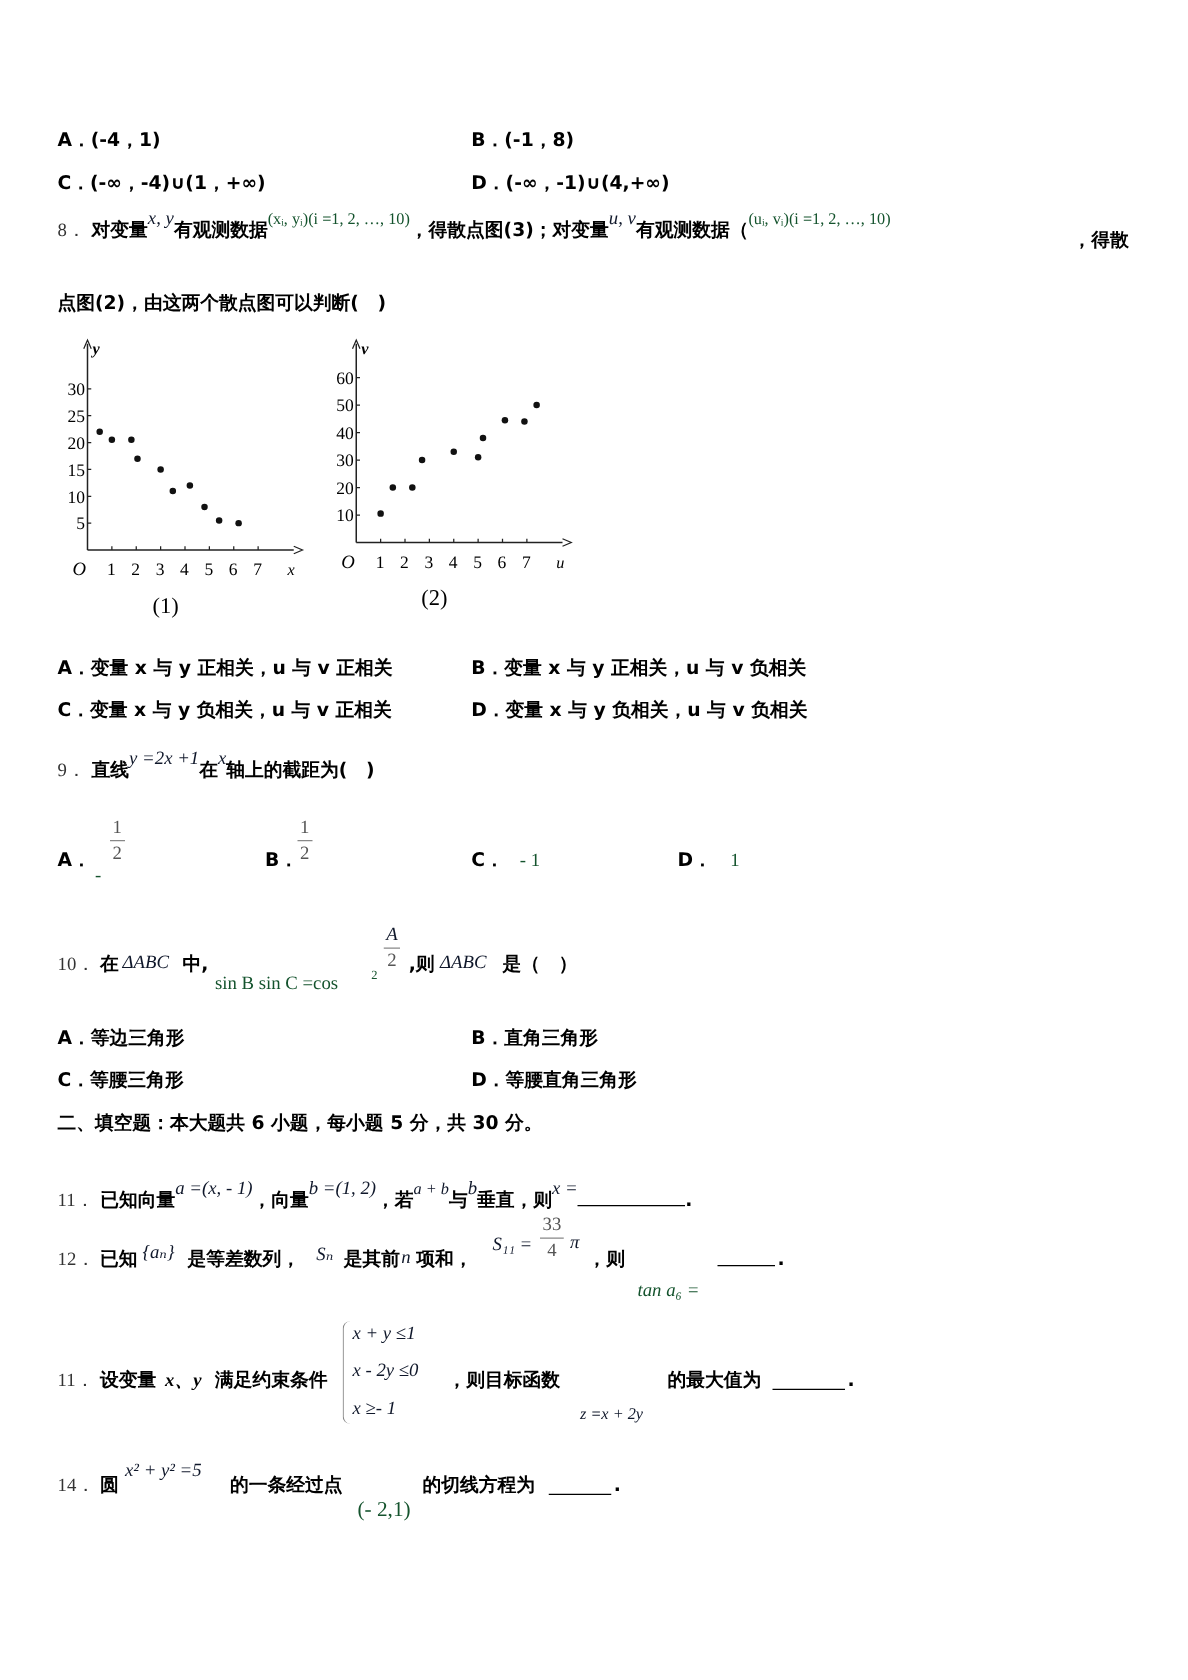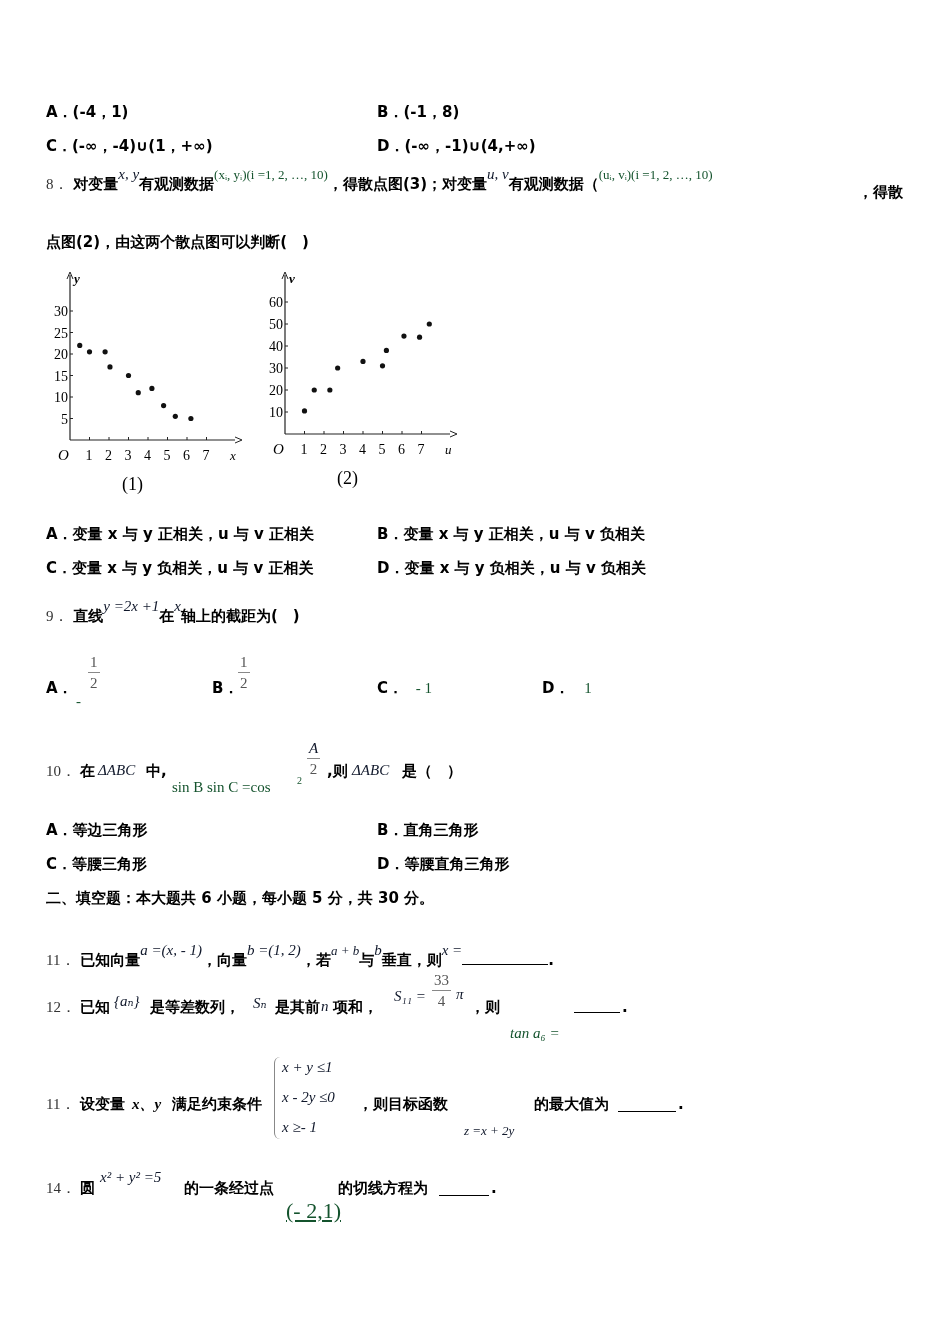--- a/index.html
+++ b/index.html
@@ -237,17 +237,17 @@
   <span class="abs b" style="left:488px;top:40px;">的最大值为</span>
   <span class="abs blank" style="left:572px;top:42px;width:58px;"></span>
   <span class="abs b" style="left:632px;top:40px;">.</span>
 </div>
 
 <div class="abs" style="left:46px;top:1165px;height:40px;width:520px;">
   <span class="abs num" style="left:0;top:14px;">14．</span>
   <span class="abs b" style="left:34px;top:14px;">圆</span>
   <span class="abs m" style="left:54px;top:4px;">x² + y² =5</span>
   <span class="abs b" style="left:138px;top:14px;">的一条经过点</span>
-  <span class="abs mr" style="left:240px;top:2px;font-size:22px;text-decoration:underline;">(- 2,1)</span>
+  <span class="abs mr" style="left:240px;top:2px;font-size:17px;">(- 2,1)</span>
   <span class="abs b" style="left:292px;top:14px;">的切线方程为</span>
   <span class="abs blank" style="left:393px;top:16px;width:50px;"></span>
   <span class="abs b" style="left:445px;top:14px;">.</span>
 </div>
 
 </body></html>

